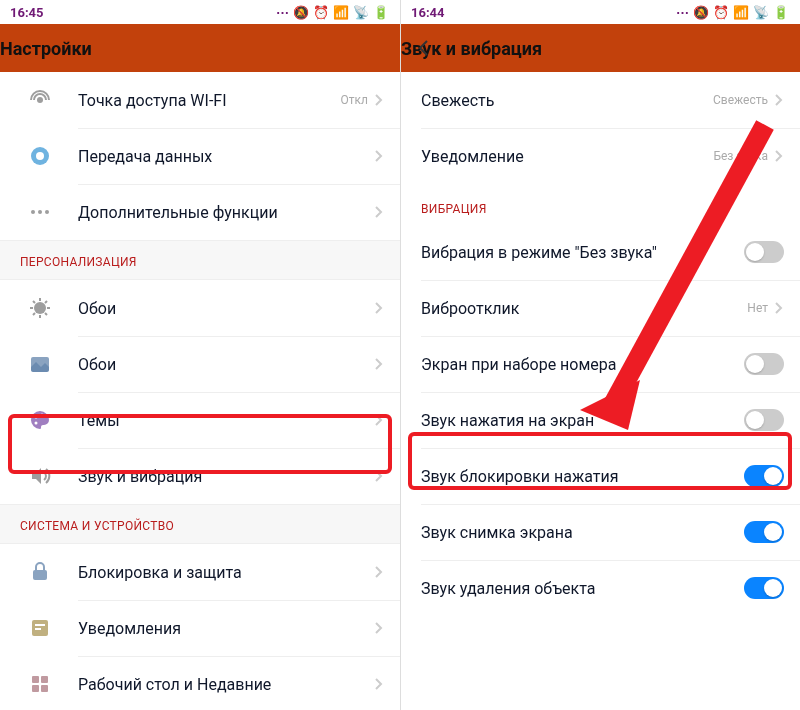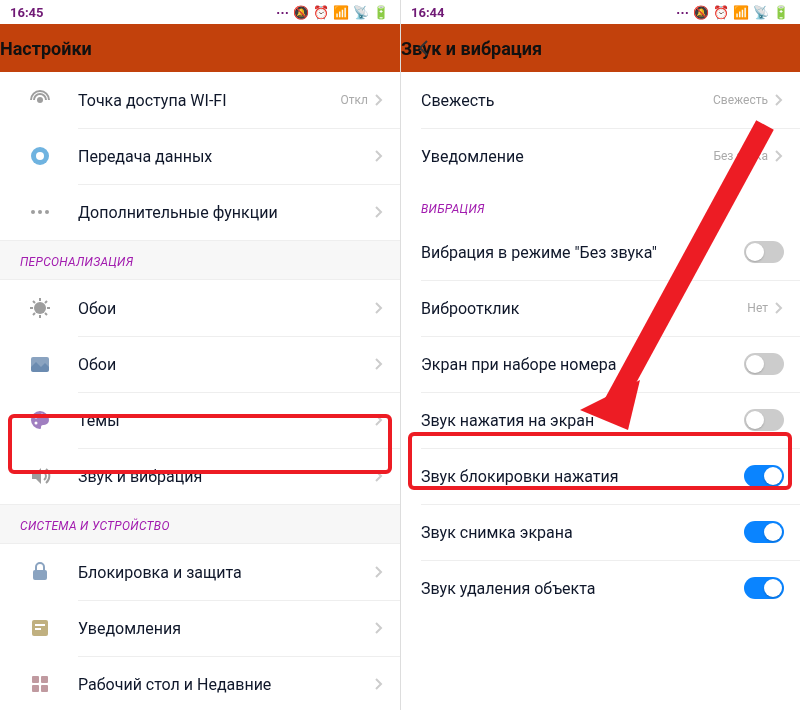--- a/index.html
+++ b/index.html
@@ -58,26 +58,25 @@
     color: #111;
   }
   .content {
     flex: 1;
     overflow: hidden;
     background: #fff;
   }
   .section-header {
     padding: 14px 20px 10px;
     font-size: 12px;
-    color: #a21caf;
+    color: #b91c1c;
     letter-spacing: 0.3px;
     background: #f7f7f7;
     border-top: 1px solid #eee;
     border-bottom: 1px solid #eee;
-    font-style: italic;
   }
   .section-header.plain {
     background: #fff;
     border: none;
     padding: 18px 20px 8px;
   }
   .row {
     display: flex;
     align-items: center;
     padding: 0 16px 0 20px;

